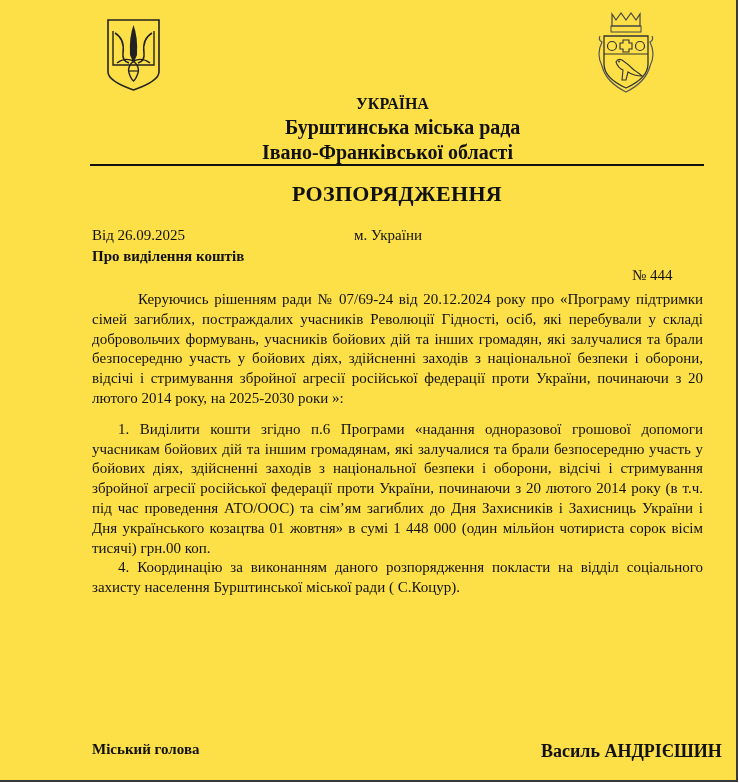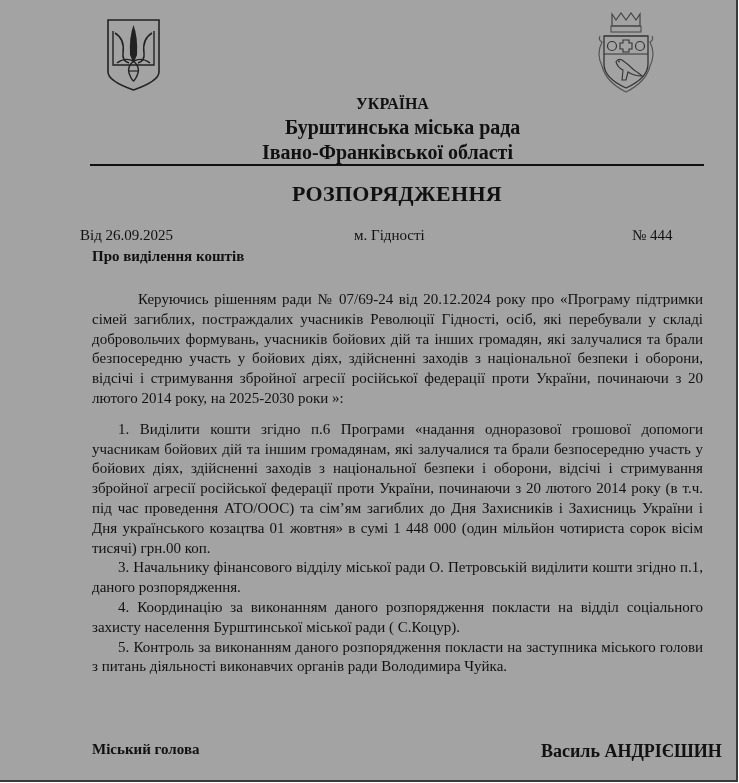--- a/index.html
+++ b/index.html
@@ -1,31 +1,31 @@
 <!DOCTYPE html>
 <html><head>
 <meta charset="utf-8">
 <style>
   html, body { margin: 0; padding: 0; background: #ffffff; }
   body { width: 739px; height: 783px; position: relative; overflow: hidden;
          font-family: "Liberation Serif", "DejaVu Serif", serif; color: #111; }
   .page { position: absolute; left: 0; top: 0; width: 736px; height: 780px;
-          background: #a3a3a3; border-right: 2px solid #3a3a3a; border-bottom: 2px solid #3a3a3a; }
+          background: #fde047; border-right: 2px solid #3a3a3a; border-bottom: 2px solid #3a3a3a; }
   .abs { position: absolute; }
   .trident { left: 105px; top: 17px; width: 57px; height: 76px; }
   .cityarms { left: 592px; top: 10px; width: 68px; height: 84px; }
   .hdr1 { left: 0; width: 785px; top: 95px; text-align: center; font-weight: bold; font-size: 16px; }
   .hdr2 { left: 285px; top: 116px; font-weight: bold; font-size: 20px; }
   .hdr3 { left: 262px; top: 141px; font-weight: bold; font-size: 20px; }
   .rule { left: 90px; top: 164px; width: 614px; height: 0; border-top: 2px solid #111; }
   .title { left: 0; width: 794px; top: 181px; text-align: center; font-weight: bold; font-size: 22px; letter-spacing: 0.3px; }
   .meta { top: 227px; font-size: 15px; }
-  .date { left: 80px; text-align: right; }
+  .date { left: 92px; text-align: right; }
   .city { left: 354px; }
-  .num { left: 632px; }
+  .num { left: 632px; margin-top: 40px; }
   .subject { left: 92px; top: 248px; font-weight: bold; font-size: 15px; }
   .body { left: 92px; top: 290px; width: 611px; font-size: 15px; line-height: 19.8px; }
   .body p { margin: 0; text-align: justify; text-align-last: left; }
   .body p.intro { text-indent: 46px; margin-bottom: 11px; }
   .body p.item { text-indent: 26px; }
   .sig-left { left: 92px; top: 741px; font-weight: bold; font-size: 15px; }
   .sig-right { left: 541px; top: 741px; font-weight: bold; font-size: 18px; }
 </style>
 </head>
 <body>
@@ -57,28 +57,26 @@
   </svg>
 
   <div class="abs hdr1">УКРАЇНА</div>
   <div class="abs hdr2">Бурштинська міська рада</div>
   <div class="abs hdr3">Івано-Франківської області</div>
   <div class="abs rule"></div>
 
   <div class="abs title">РОЗПОРЯДЖЕННЯ</div>
 
   <div class="abs meta date">Від  26.09.2025</div>
-  <div class="abs meta city">м. Гідності</div>
+  <div class="abs meta city">м. України</div>
   <div class="abs meta num">№ 444</div>
 
   <div class="abs subject">Про виділення коштів</div>
 
   <div class="abs body">
     <p class="intro">Керуючись рішенням ради № 07/69-24 від 20.12.2024 року про «Програму підтримки сімей загиблих, постраждалих учасників Революції Гідності, осіб, які перебували у складі добровольчих формувань, учасників бойових дій та інших громадян, які залучалися та брали безпосередню участь у бойових діях, здійсненні заходів з національної безпеки і оборони, відсічі і стримування збройної агресії російської федерації проти України, починаючи з 20 лютого 2014 року, на 2025-2030 роки »:</p>
     <p class="item">1. Виділити кошти згідно п.6 Програми «надання одноразової грошової допомоги учасникам бойових дій та іншим громадянам, які залучалися та брали безпосередню участь у бойових діях, здійсненні заходів з національної безпеки і оборони, відсічі і стримування збройної агресії російської федерації проти України, починаючи з 20 лютого 2014 року (в т.ч. під час проведення АТО/ООС) та сім’ям загиблих до Дня Захисників і Захисниць України і Дня українського козацтва 01 жовтня» в сумі 1 448 000   (один мільйон чотириста сорок вісім тисячі) грн.00 коп.</p>
-    <p class="item">3.  Начальнику фінансового відділу міської ради О. Петровській виділити кошти згідно п.1,  даного розпорядження.</p>
     <p class="item">4. Координацію за виконанням даного розпорядження покласти на відділ соціального захисту населення Бурштинської міської ради ( С.Коцур).</p>
-    <p class="item">5.  Контроль за виконанням даного розпорядження покласти на заступника міського голови з питань діяльності виконавчих органів ради Володимира Чуйка.</p>
   </div>
 
   <div class="abs sig-left">Міський голова</div>
   <div class="abs sig-right">Василь АНДРІЄШИН</div>
 </div>
 
 </body></html>

